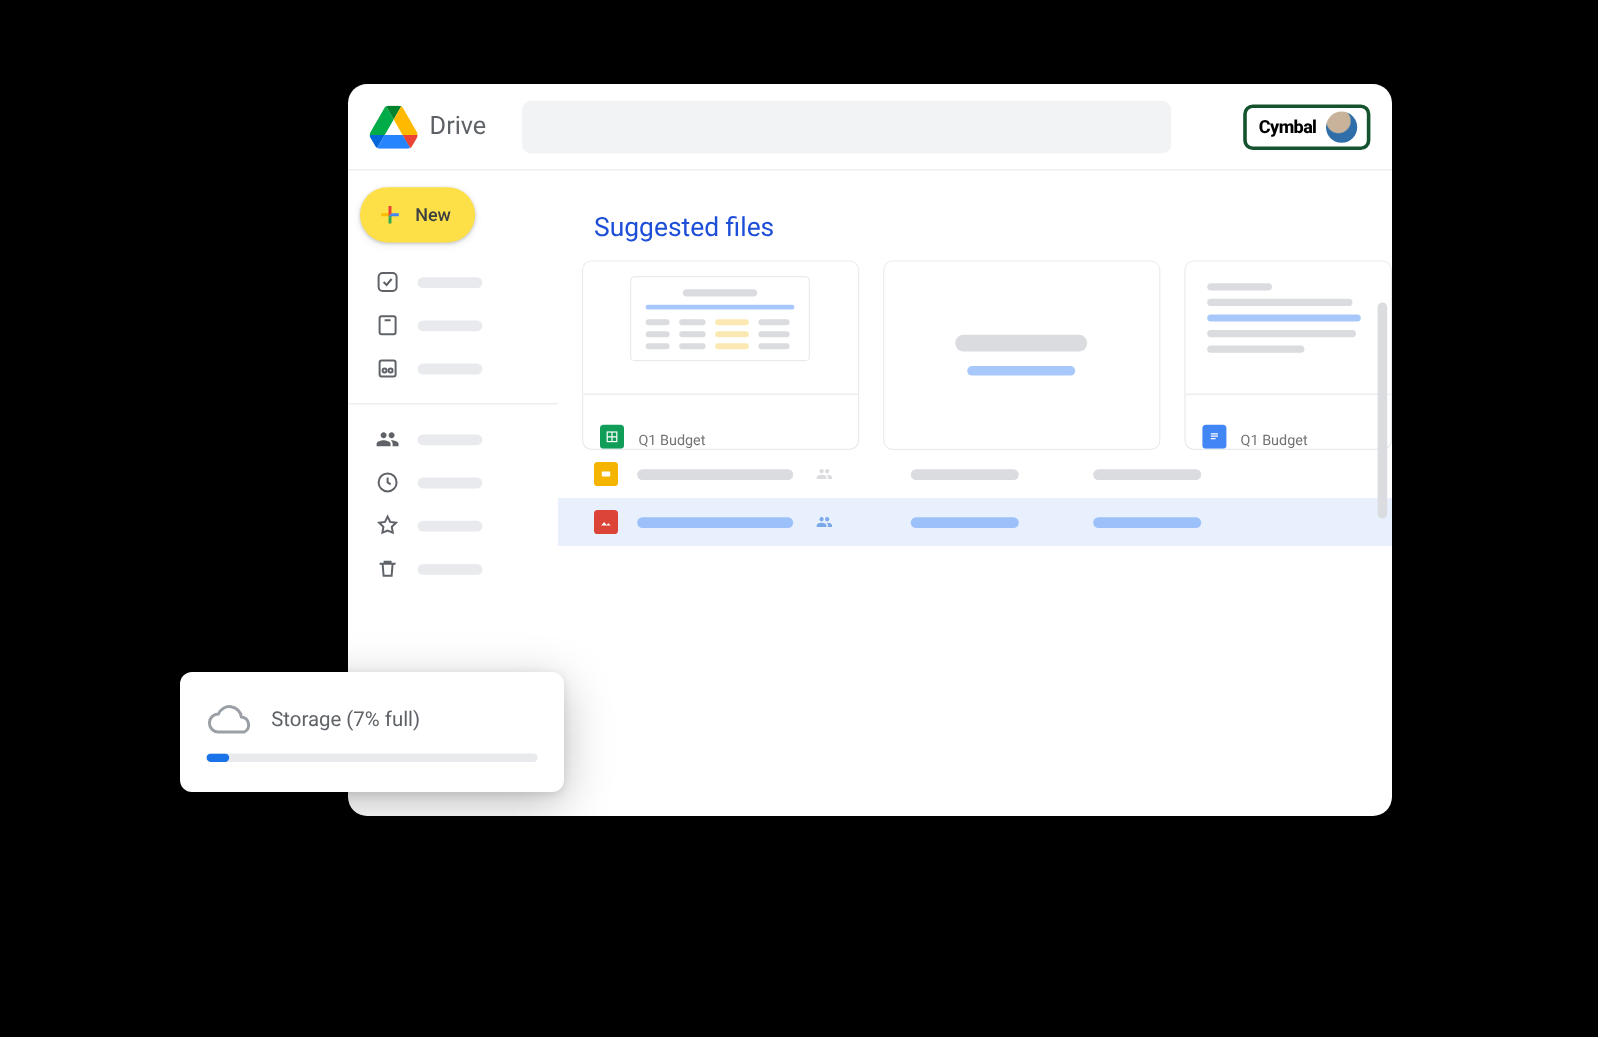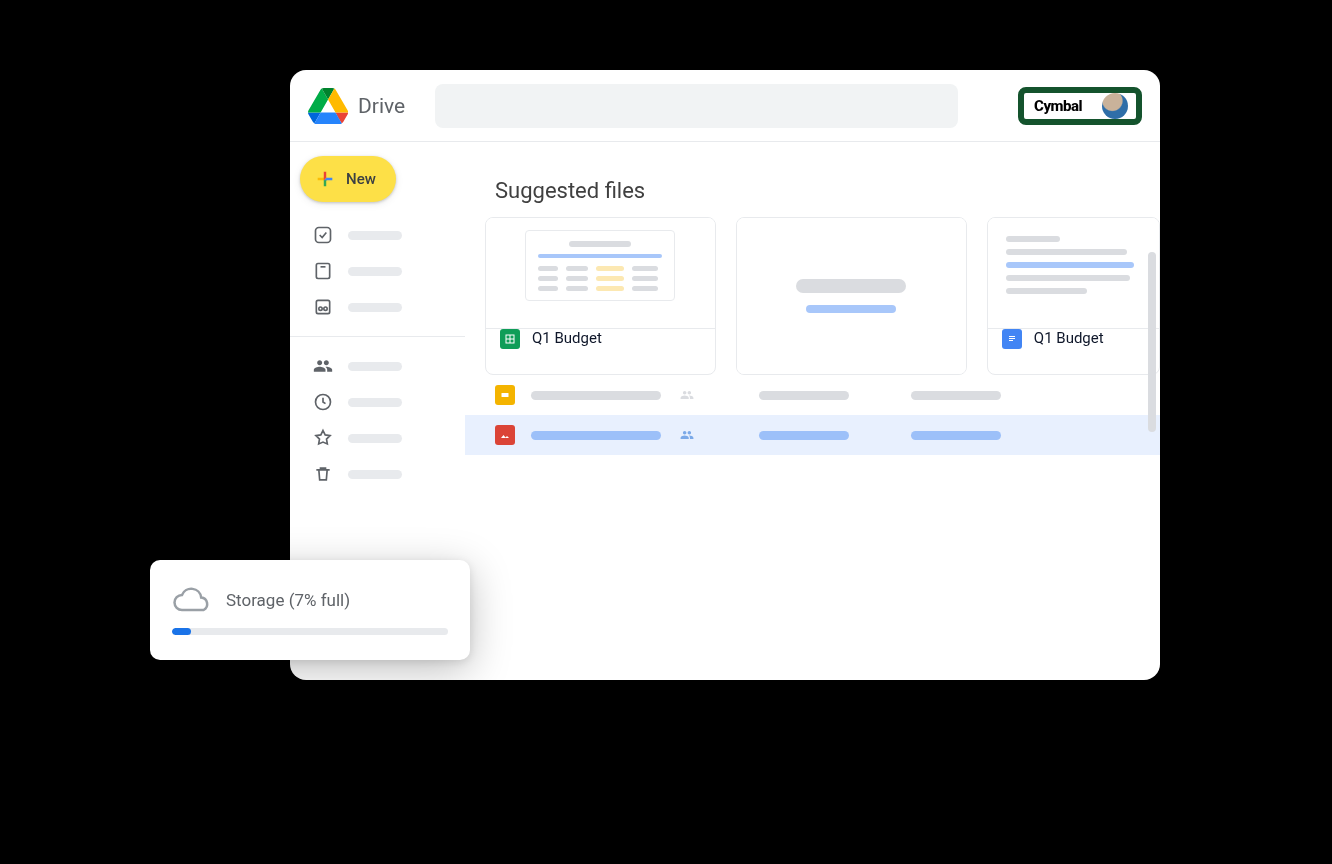--- a/index.html
+++ b/index.html
@@ -31,25 +31,25 @@
   .app-title { font-size: 21px; color: #5f6368; margin-left: 10px; }
   .search-bar {
     flex: 1;
     height: 44px;
     background: #f1f3f4;
     border-radius: 8px;
     margin-left: 30px; margin-right: 60px;
   }
   .account-pill {
     height: 38px;
-    border: 6px solid #14532d;
+    border: 3px solid #14532d;
     border-radius: 8px;
     display: flex; align-items: center;
     padding: 0 8px 0 10px;
-    gap: 20px;
+    gap: 8px;
   }
   .brand-label { font-weight: 800; font-size: 15px; letter-spacing: -0.5px; }
   .avatar {
     width: 26px; height: 26px; border-radius: 50%;
     background: radial-gradient(circle at 40% 30%, #c9b29a 0 40%, #2f6ea8 45% 100%);
   }
   
   .body { flex: 1; display: flex; position: relative; }
   .sidebar {
     width: 175px;
@@ -82,36 +82,36 @@
   
   .main { flex: 1; padding: 16px 0 0 0; overflow: hidden; }
   .breadcrumb {
     display: flex; align-items: center; gap: 10px;
     padding: 0 0 12px 30px;
     color: #5f6368; font-size: 14px;
     border-bottom: 1px solid #e8eaed;
     margin-right: 40px;
   }
   .chev { width:12px; height:12px; }
-  .section-title { font-size: 22px; color: #404040; margin: 20px 0 14px 30px; }
+  .section-title { font-size: 22px; color: #1d4ed8; margin: 20px 0 14px 30px; }
   .cards { display: flex; gap: 20px; padding-left: 20px; }
   .card {
     width: 240px;
     border: 1px solid #e8eaed;
     border-radius: 8px;
     overflow: hidden;
     display: flex; flex-direction: column;
   }
   .card:last-child { width: 180px; }
   .thumb { flex:1; min-height: 110px; background:#fff; padding: 12px 18px; }
   .card-footer {
     height: 46px; border-top: 1px solid #e8eaed;
-    display: flex; align-items: flex-start; gap: 12px;
+    display: flex; align-items: flex-end; gap: 12px;
     padding: 0 14px;
-    color:#0f172a; font-size:15px;
+    color:#737373; font-size:12px;
   }
   .file-icon { width:20px; height:20px; border-radius:3px; display:flex; align-items:center; justify-content:center; }
   .file-icon.sheets { background:#0f9d58; }
   .file-icon.slides { background:#f4b400; }
   .file-icon.docs   { background:#4285f4; }
   .file-icon.image  { background:#db4437; }
   .file-icon svg { width:12px; height:12px; fill:#fff; }
   
   .ln { height:6px; border-radius:3px; background:#dadce0; margin-bottom:7px; }
   .ln.blue { background:#a8c7fa; }

